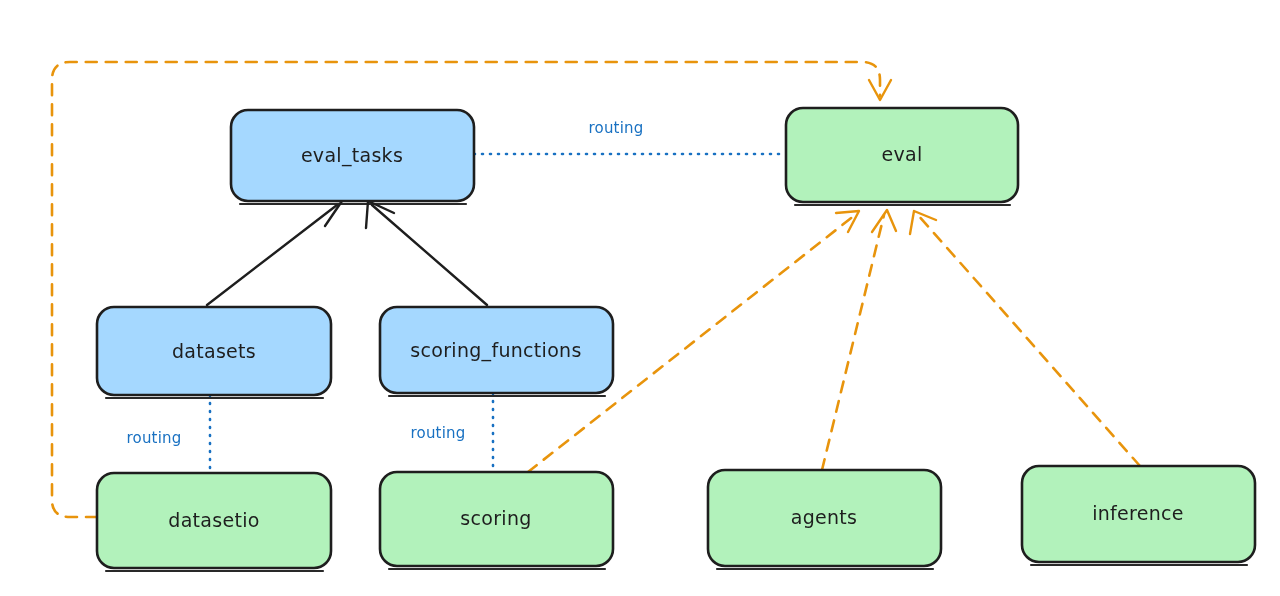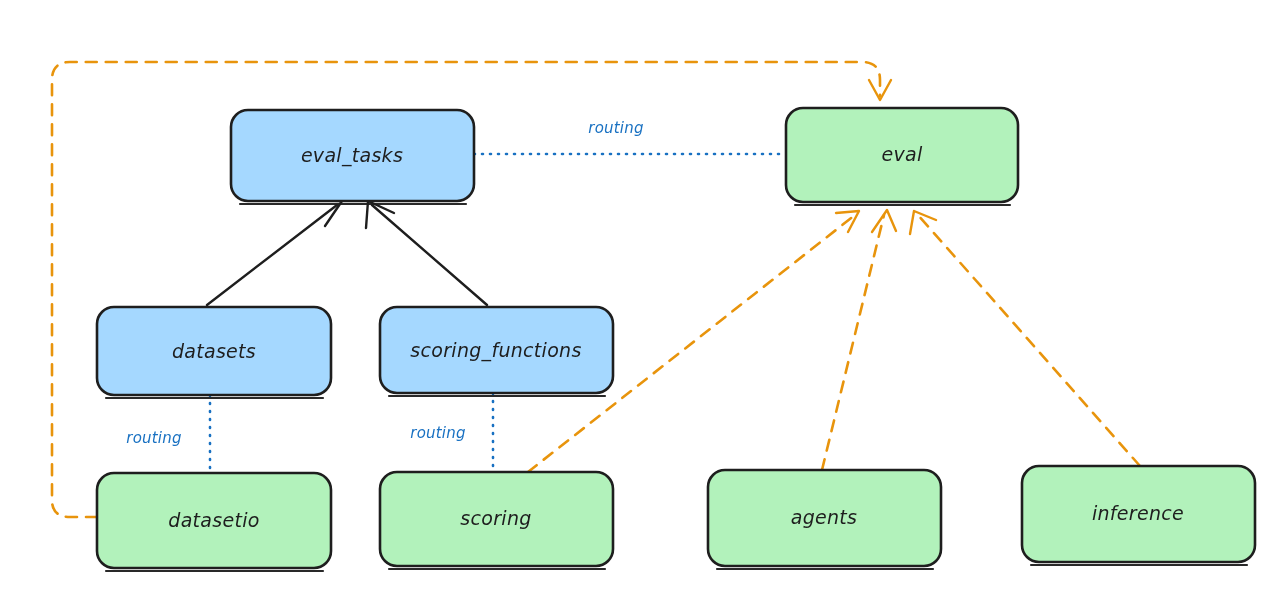--- a/index.html
+++ b/index.html
@@ -12,21 +12,20 @@
     width: 1280px;
     height: 596px;
     overflow: hidden;
     font-family: "DejaVu Sans", sans-serif;
   }
   #diagram-root {
     position: relative;
     width: 1280px;
     height: 596px;
     background: #ffffff;
-    font-style: italic;
   }
   svg.diagram-canvas {
     position: absolute;
     top: 0;
     left: 0;
     width: 1280px;
     height: 596px;
     display: block;
   }
   .node-shape {

